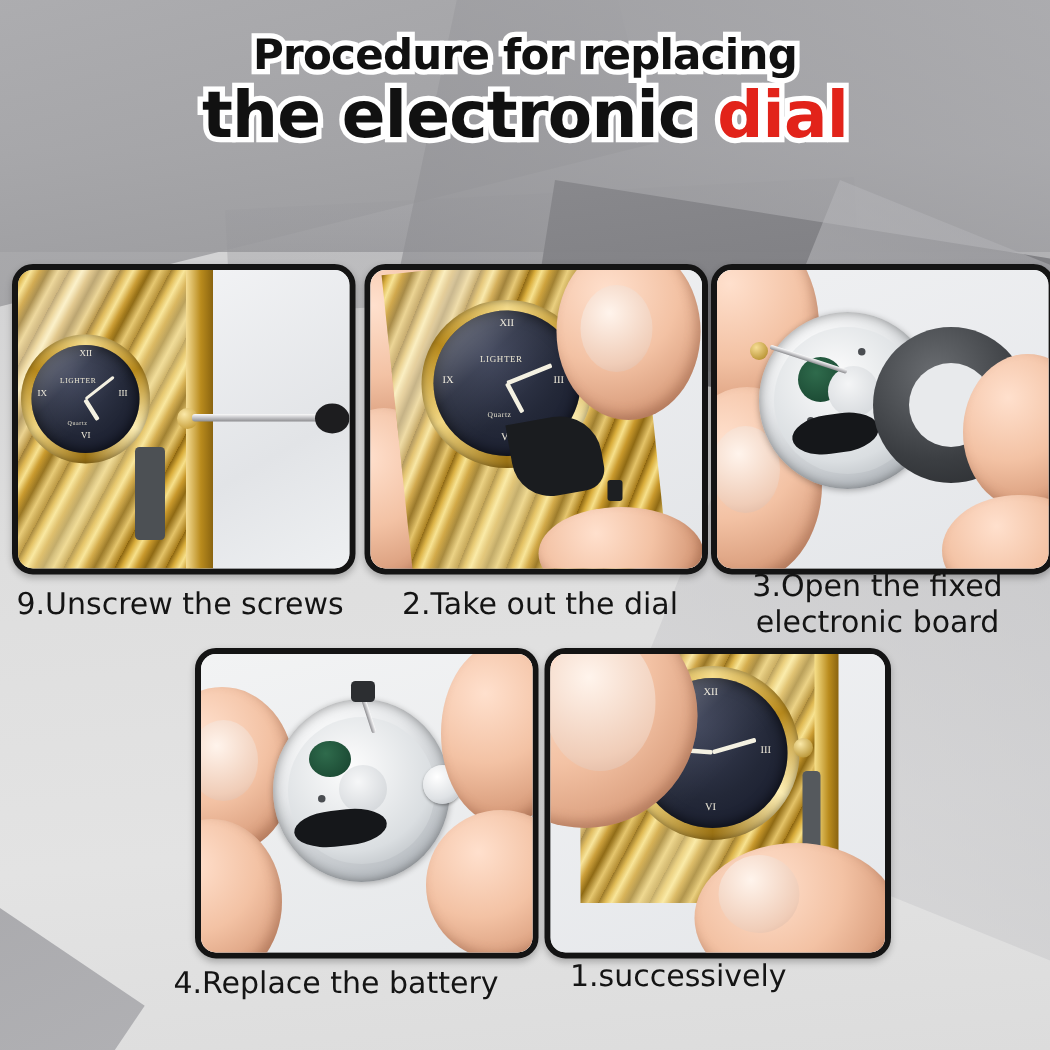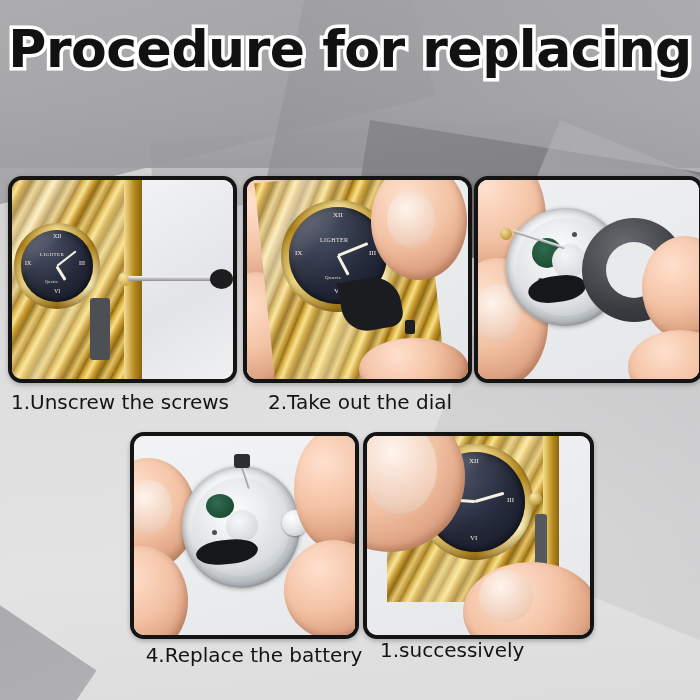--- a/index.html
+++ b/index.html
@@ -39,42 +39,42 @@
   
   .title-wrap{position:absolute;left:0;top:22px;width:700px;text-align:center;z-index:6;}
   .title-line{
     font-weight:bold;letter-spacing:-0.5px;line-height:1.05;
     font-family:"DejaVu Sans","Liberation Sans",sans-serif;
     color:#111;
     -webkit-text-stroke:7px #ffffff;
     paint-order:stroke fill;
     display:block;
   }
-  .t1{font-size:52px;}
+  .t1{font-size:28px;}
   .t2{font-size:43px;margin-top:4px;}
   .red{color:#e2231a;}
 
   
   .panel{position:absolute;border:4px solid #141414;border-radius:14px;
     overflow:hidden;background:#eceef0;box-shadow:0 2px 5px rgba(0,0,0,.25);}
   .photo{position:absolute;inset:0;overflow:hidden;}
   .caption{position:absolute;color:#141414;font-size:20px;line-height:24px;
     font-family:"DejaVu Sans","Liberation Sans",sans-serif;text-align:center;}
 
   
   #p1{left:8px;  top:176px; width:221px; height:199px;}
   #p2{left:243px;top:176px; width:221px; height:199px;}
   #p3{left:474px;top:176px; width:221px; height:199px;}
   #p4{left:130px;top:432px; width:221px; height:199px;}
   #p5{left:363px;top:432px; width:223px; height:199px;}
 
   #c1{left:0px;   top:390px; width:240px;}
   #c2{left:240px; top:390px; width:240px;}
   #c3{left:470px; top:378px; width:230px;}
-  #c4{left:134px; top:643px; width:240px;}
+  #c4{left:104px; top:643px; width:240px;}
   #c5{left:380px; top:638px; width:215px; text-align:left;}
 
   
   .gold{position:absolute;background:
      repeating-linear-gradient(118deg,
        #8a6410 0px,#d9ad3b 4px,#f7e08a 8px,#c9992c 13px,#8f6a14 18px,#e4c368 24px,#a87d1c 30px);
   }
   .goldsheen{position:absolute;background:
      linear-gradient(120deg,rgba(255,255,255,0) 0%,rgba(255,255,255,.55) 18%,
      rgba(255,255,255,0) 36%,rgba(255,248,205,.5) 55%,rgba(255,255,255,0) 72%);}
@@ -132,20 +132,21 @@
     <div class="bg-diag7"></div>
     <div class="bg-diag2"></div>
     <div class="bg-diag3"></div>
     <div class="bg-diag6"></div>
 
     <div class="bg-diag4"></div>
   </div>
 
   <div class="title-wrap">
     <span class="title-line t1">Procedure for replacing</span>
+    <span class="title-line t2"><span>the electronic </span><span class="red">dial</span></span>
   </div>
 
   <div class="panel" id="p1">
     <div class="photo">
       <div class="whiteplate" style="left:115px;top:0;width:106px;height:199px;"></div>
       <div class="gold" style="left:0;top:0;width:128px;height:199px;"></div>
       <div class="goldsheen" style="left:0;top:0;width:128px;height:199px;"></div>
       <div style="position:absolute;left:112px;top:0;width:18px;height:199px;background:linear-gradient(90deg,#f5dd94,#b98b1d 55%,#8a6410);"></div>
       <div style="position:absolute;left:78px;top:118px;width:20px;height:62px;background:#4c5054;border-radius:3px;"></div>
       <div class="bezel" style="left:2px;top:43px;width:86px;height:86px;"></div>
@@ -158,21 +159,21 @@
         <div class="brand" style="left:24px;top:49px;font-size:4px;">Quartz</div>
         <div class="hand" style="left:36px;top:35px;width:24px;height:2px;transform:rotate(-38deg);"></div>
         <div class="hand" style="left:36px;top:35px;width:16px;height:2.5px;transform:rotate(58deg);"></div>
       </div>
       <div class="glassgleam" style="left:9px;top:50px;width:72px;height:72px;"></div>
       <div style="position:absolute;left:106px;top:92px;width:14px;height:14px;border-radius:50%;background:radial-gradient(circle at 35% 30%,#fbe9a8,#b98b1d);"></div>
       <div class="screwdriver" style="left:116px;top:96px;width:88px;"></div>
       <div class="sd-handle" style="left:198px;top:89px;width:23px;height:20px;"></div>
     </div>
   </div>
-  <div class="caption" id="c1">1.Unscrew the screws</div>
+  <div class="caption" id="c1">9.Unscrew the screws</div>
 
   <div class="panel" id="p2">
     <div class="photo">
       <div style="position:absolute;inset:0;background:linear-gradient(160deg,#f0f1f3,#e3e5e8);"></div>
       <div class="finger" style="left:-30px;top:-10px;width:92px;height:120px;"></div>
       <div class="finger" style="left:-34px;top:92px;width:86px;height:118px;"></div>
       <div class="gold" style="left:18px;top:-6px;width:170px;height:212px;transform:rotate(-6deg);"></div>
       <div class="goldsheen" style="left:18px;top:-6px;width:170px;height:212px;transform:rotate(-6deg);"></div>
       <div class="bezel" style="left:34px;top:20px;width:114px;height:112px;"></div>
       <div class="dialface" style="left:42px;top:27px;width:98px;height:97px;">
@@ -210,20 +211,24 @@
       <div class="speck" style="left:96px;top:104px;width:5px;height:5px;"></div>
       <div style="position:absolute;left:50px;top:96px;width:58px;height:26px;background:#15171a;border-radius:50%/60%;transform:rotate(-8deg);"></div>
       <div class="screwdriver" style="left:34px;top:58px;width:54px;height:3px;transform:rotate(18deg);"></div>
       <div style="position:absolute;left:22px;top:48px;width:12px;height:12px;border-radius:50%;background:radial-gradient(circle at 35% 30%,#f7dd95,#a8801a);"></div>
       <div class="ring" style="left:104px;top:38px;width:104px;height:104px;"></div>
       <div class="ringhole" style="left:128px;top:62px;width:56px;height:56px;"></div>
       <div class="finger" style="left:164px;top:56px;width:86px;height:104px;"></div>
       <div class="finger" style="left:150px;top:150px;width:104px;height:74px;"></div>
     </div>
   </div>
+  <div class="caption" id="c3">
+    <div>3.Open the fixed</div>
+    <div>electronic board</div>
+  </div>
 
   <div class="panel" id="p4">
     <div class="photo">
       <div style="position:absolute;inset:0;background:linear-gradient(165deg,#f2f3f4,#e6e8ea);"></div>
       <div class="finger" style="left:-34px;top:22px;width:96px;height:112px;"></div>
       <div class="nail" style="left:-8px;top:44px;width:46px;height:54px;"></div>
       <div class="finger" style="left:-40px;top:110px;width:94px;height:110px;"></div>
       <div class="mvcase" style="left:48px;top:30px;width:118px;height:122px;"></div>
       <div class="mvplate" style="left:58px;top:42px;width:98px;height:98px;"></div>
       <div class="pcb" style="left:72px;top:58px;width:28px;height:24px;"></div>

